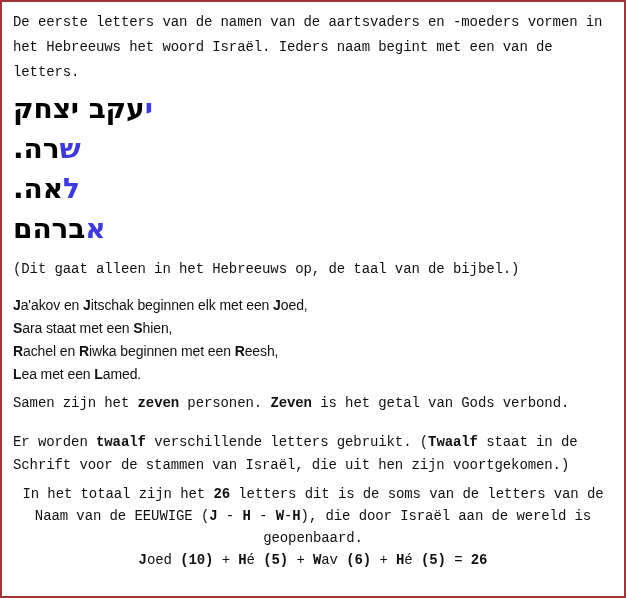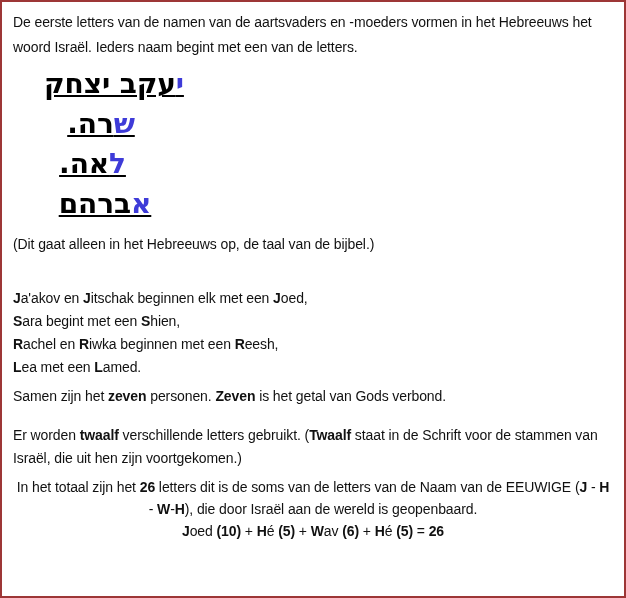--- a/index.html
+++ b/index.html
@@ -11,47 +11,46 @@
     background: var(--bg, #ffffff);
     border: 2px solid var(--border-color, #9d3636);
     padding: 8px 11px;
     overflow: hidden;
     font-family: "Liberation Sans", sans-serif;
     font-size: 14px;
     letter-spacing: -0.1px;
     line-height: 25px;
     color: var(--text-color, #111111);
   }
-  p { margin: 0; }
+  p { margin: 0; font-family: Liberation Mono, monospace; }
   .bold { font-weight: 700; }
 
   
   .hebrew-block { margin-top: 4px; width: 206px; }
   .heb-line {
     direction: rtl;
-    text-align: center;
+    text-align: left;
     height: 40px;
     line-height: 40px;
     font-family: "DejaVu Sans", sans-serif;
     font-weight: 700;
     font-size: 28px;
     color: #000000;
     white-space: nowrap;
-    text-decoration: underline;
   }
   .heb-first { color: var(--letter-color, #3e3bd8); }
   .hl1 { padding-left: 0; padding-right: 4px; }
   .hl2 { padding-right: 30px; }
   .hl3 { padding-right: 0px; }
   .hl4 { padding-right: 22px; }
   .hl5 { padding-right: 47px; }
 
   .note { margin-top: 8px; }
 
-  .names { margin-top: 30px; }
+  .names { margin-top: 12px; }
   .names .name-line { line-height: 23px; }
 
   .p-seven  { margin-top: 6px;  line-height: 23px; }
   .p-twaalf { margin-top: 16px; line-height: 23px; }
   .final    { margin-top: 6px; }
   .final p  { line-height: 22px; text-align: center; }
 </style>
 </head>
 <body>
 
@@ -63,21 +62,21 @@
     <div class="heb-line hl1" dir="rtl"><span class="heb-first">י</span><span>עקב יצחק</span></div>
     <div class="heb-line hl2" dir="rtl"><span class="heb-first">ש</span><span>רה.</span></div>
     <div class="heb-line hl5" dir="rtl"><span class="heb-first">ל</span><span>אה.</span></div>
     <div class="heb-line hl4" dir="rtl"><span class="heb-first">א</span><span>ברהם</span></div>
   </div>
 
   <p class="note">(Dit gaat alleen in het Hebreeuws op, de taal van de bijbel.)</p>
 
   <div class="names">
     <div class="name-line"><span class="bold">J</span><span>a'akov en </span><span class="bold">J</span><span>itschak beginnen elk met een </span><span class="bold">J</span><span>oed,</span></div>
-    <div class="name-line"><span class="bold">S</span><span>ara begint met een </span><span class="bold">S</span><span>hien,</span></div>
+    <div class="name-line"><span class="bold">S</span><span>ara staat met een </span><span class="bold">S</span><span>hien,</span></div>
     <div class="name-line"><span class="bold">R</span><span>achel en </span><span class="bold">R</span><span>iwka beginnen met een </span><span class="bold">R</span><span>eesh,</span></div>
     <div class="name-line"><span class="bold">L</span><span>ea met een </span><span class="bold">L</span><span>amed.</span></div>
   </div>
 
   <p class="p-seven"><span>Samen zijn het </span><span class="bold">zeven</span><span> personen. </span><span class="bold">Zeven</span><span> is het getal van Gods verbond.</span></p>
 
   <p class="p-twaalf"><span>Er worden </span><span class="bold">twaalf</span><span> verschillende letters gebruikt. (</span><span class="bold">Twaalf</span><span> staat in de Schrift voor de stammen van Israël, die uit hen zijn voortgekomen.)</span></p>
 
   <div class="final">
     <p><span>In het totaal zijn het </span><span class="bold">26</span><span> letters dit is de soms van de letters van de Naam van de EEUWIGE (</span><span class="bold">J</span><span> - </span><span class="bold">H</span><span> - </span><span class="bold">W</span><span>-</span><span class="bold">H</span><span>), die door Israël aan de wereld is geopenbaard.</span></p>

